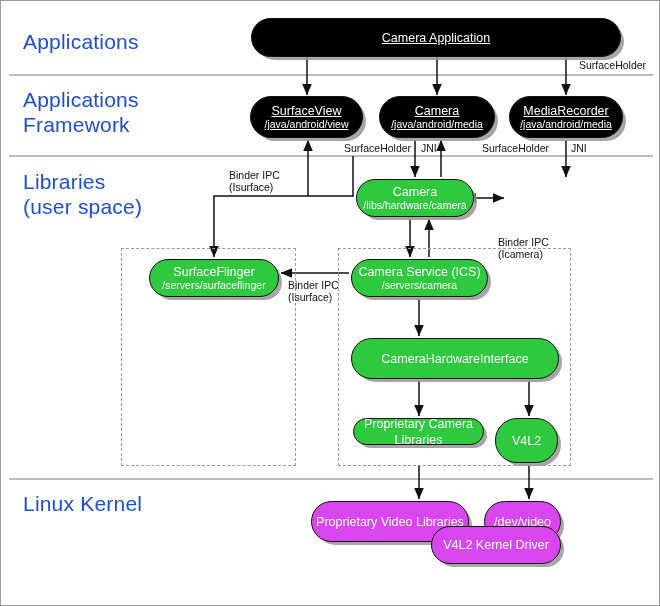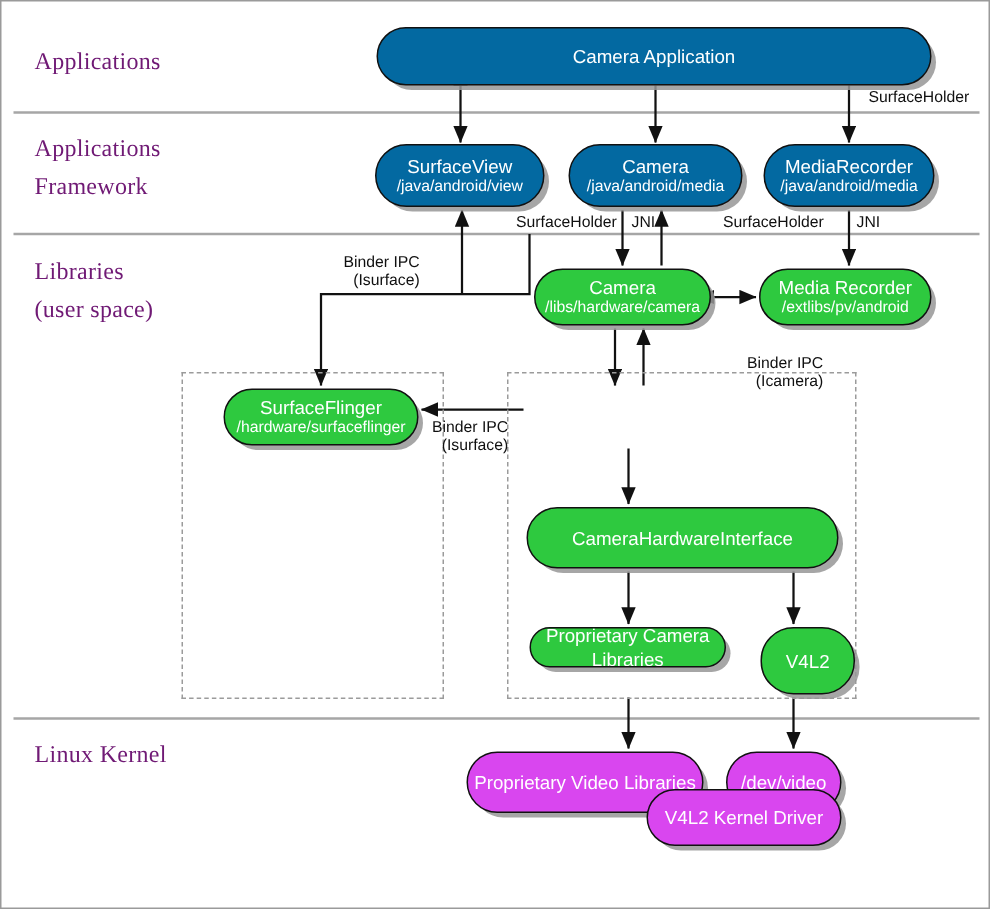--- a/index.html
+++ b/index.html
@@ -8,54 +8,54 @@
     position:relative;
     width:660px;height:606px;
     background:#ffffff;
     border:1px solid #9a9a9a;
     box-sizing:border-box;
     overflow:hidden;
   }
   #svg-layer{position:absolute;left:0;top:0;width:660px;height:606px;}
   .layer-label{
     position:absolute;
-    color:#701a75;
-    font-size:16px;
+    color:#1d4ed8;
+    font-size:21px;
     line-height:25px;
     letter-spacing:0.2px;
     white-space:pre-line;
-    font-family:Liberation Serif, serif;
+    font-family:Liberation Sans, sans-serif;
   }
   .node{
     position:absolute;
     box-sizing:border-box;
     display:flex;
     flex-direction:column;
     align-items:center;
     justify-content:center;
     text-align:center;
     color:#ffffff;
     border:1px solid #111111;
     border-radius:22px;
     box-shadow:4px 4px 0 -1px rgba(150,150,150,0.85);
     overflow:hidden;
     padding:0 4px;
   }
   .node .title{font-size:12.5px;line-height:14px;white-space:nowrap;}
   .node .sub{font-size:10.5px;line-height:12px;white-space:nowrap;}
-  .node.blue{background:#0369a1;}
+  .node.blue{background:#000000;text-decoration:underline;}
   .node.green{background:#2ec93f;}
   .node.red{background:#d946ef;}
   .node.wrap .title{white-space:normal;line-height:16px;}
   .edge-label{
     position:absolute;
     color:#101010;
     font-size:10.5px;
     line-height:12px;
-    text-align:right;
+    text-align:left;
     white-space:pre-line;
     font-family:"Liberation Sans","DejaVu Sans",sans-serif;
   }
   .dashgroup{
     position:absolute;
     border:1px dashed #9b9b9b;
     box-sizing:border-box;
     background:transparent;
   }
 </style>
@@ -145,40 +145,40 @@
   <div class="node blue" style="left:508px;top:95px;width:114px;height:42px;">
     <span class="title">MediaRecorder</span>
     <span class="sub">/java/android/media</span>
   </div>
 
   <div class="node green" style="left:355px;top:178px;width:118px;height:38px;">
     <span class="title">Camera</span>
     <span class="sub">/libs/hardware/camera</span>
   </div>
 
-  <div class="node green" style="left:505px;top:178px;width:115px;height:38px;">
-    <span class="title">Media Recorder</span>
-    <span class="sub">/extlibs/pv/android</span>
-  </div>
 
   <div class="node green" style="left:148px;top:258px;width:130px;height:38px;justify-content:center;">
     <span class="title">SurfaceFlinger</span>
-    <span class="sub">/hardware/surfaceflinger</span>
-  </div>
-
+    <span class="sub">/servers/surfaceflinger</span>
+  </div>
+
+  <div class="node green" style="left:350px;top:258px;width:137px;height:38px;">
+    <span class="title">Camera Service (ICS)</span>
+    <span class="sub">/servers/camera</span>
+  </div>
 
   <div class="node green" style="left:350px;top:337px;width:208px;height:41px;gap:48px;">
     <span class="title">CameraHardwareInterface</span>
   </div>
 
   <div class="node green wrap" style="left:352px;top:417px;width:131px;height:27px;">
     <span class="title">Proprietary Camera Libraries</span>
   </div>
 
-  <div class="node green" style="left:506px;top:417px;width:63px;height:45px;">
+  <div class="node green" style="left:494px;top:417px;width:63px;height:45px;">
     <span class="title">V4L2</span>
   </div>
 
   <div class="node red wrap" style="left:310px;top:500px;width:158px;height:41px;">
     <span class="title">Proprietary Video Libraries</span>
   </div>
 
   <div class="node red" style="left:483px;top:500px;width:77px;height:41px;align-items:center;">
     <span class="title">/dev/video</span>
   </div>

